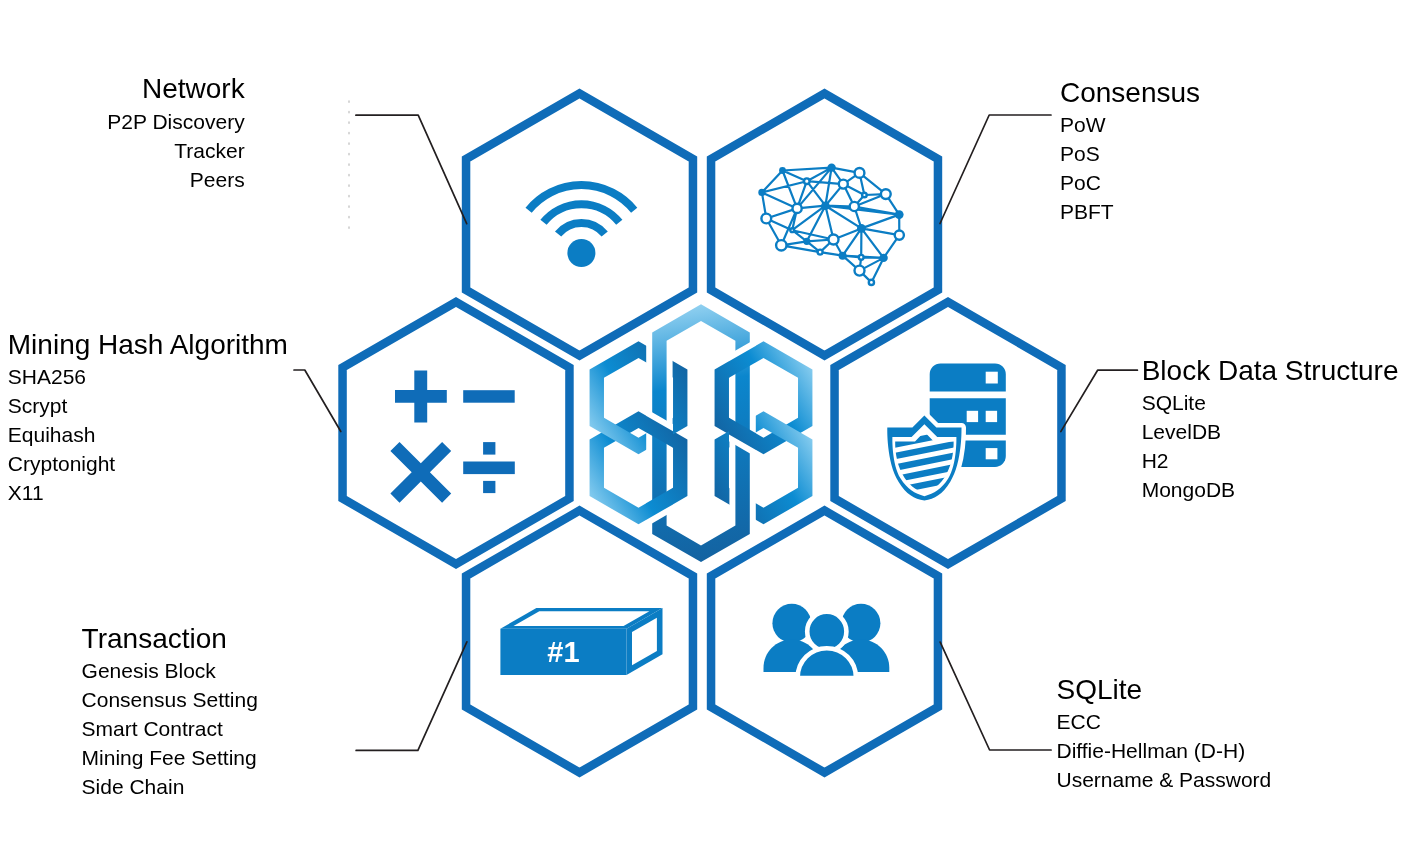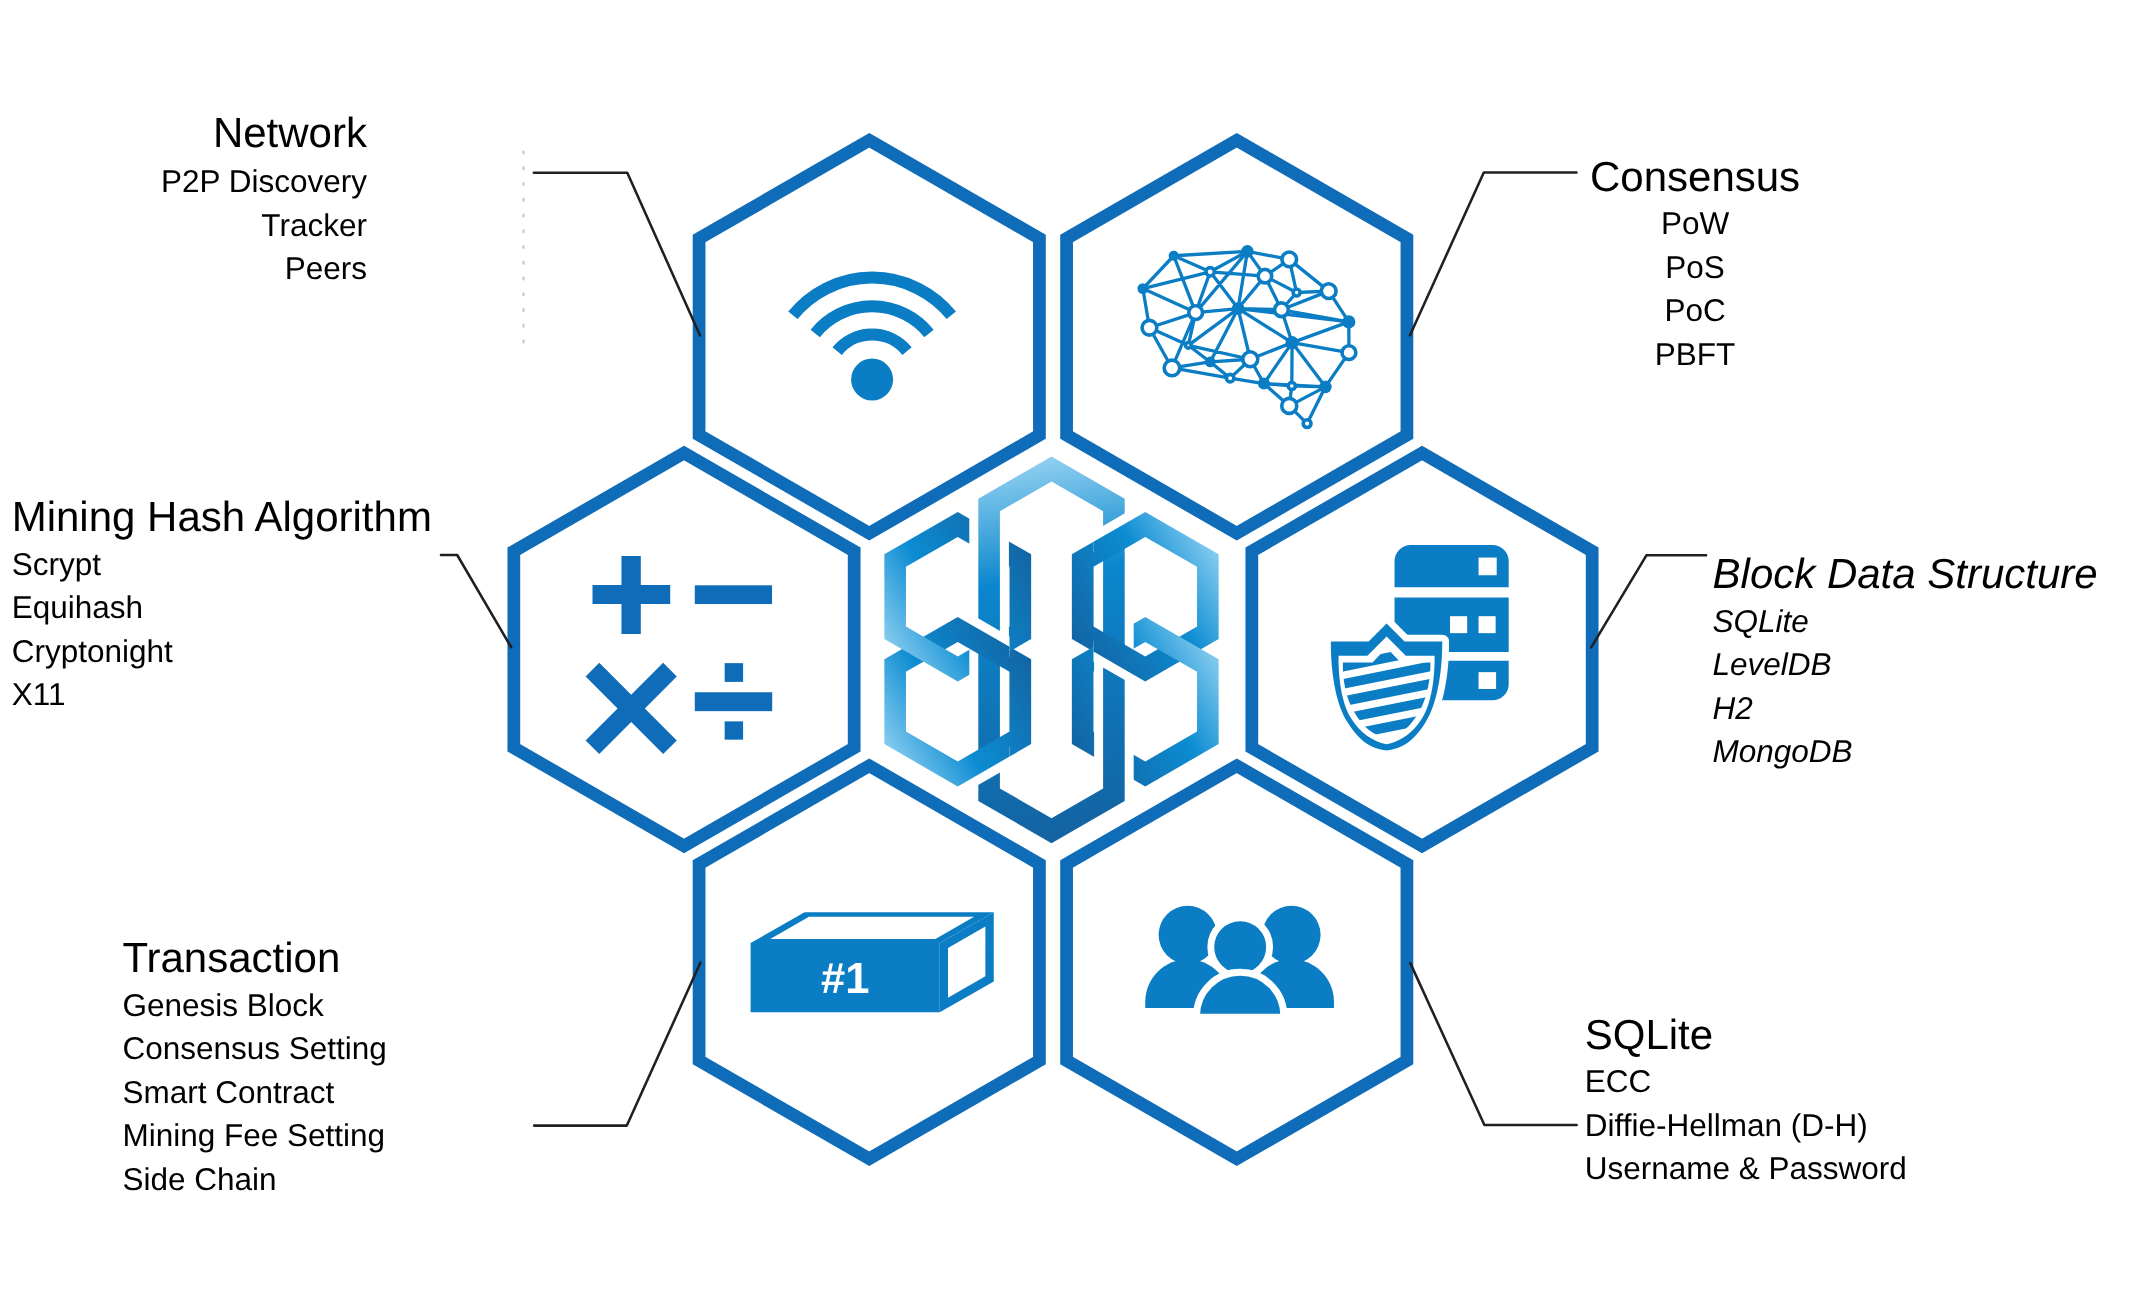--- a/index.html
+++ b/index.html
@@ -207,41 +207,42 @@
 
   <div class="callout" id="co-network" style="left:107.3px;top:72.3px;text-align:right;">
     <div class="c-title">Network</div>
     <ul class="c-list">
       <li class="c-item">P2P Discovery</li>
       <li class="c-item">Tracker</li>
       <li class="c-item">Peers</li>
     </ul>
   </div>
 
-  <div class="callout" id="co-consensus" style="left:1060px;top:101px;text-align:center;">
+  <div class="callout" id="co-consensus" style="left:1060px;top:76px;">
     <div class="c-title">Consensus</div>
     <ul class="c-list">
       <li class="c-item">PoW</li>
       <li class="c-item">PoS</li>
       <li class="c-item">PoC</li>
       <li class="c-item">PBFT</li>
     </ul>
   </div>
 
   <div class="callout" id="co-mining" style="left:7.8px;top:328px;">
     <div class="c-title">Mining Hash Algorithm</div>
     <ul class="c-list">
+      <li class="c-item">SHA256</li>
       <li class="c-item">Scrypt</li>
       <li class="c-item">Equihash</li>
       <li class="c-item">Cryptonight</li>
       <li class="c-item">X11</li>
     </ul>
   </div>
 
-  <div class="callout" id="co-blockdata" style="left:1141.7px;top:366px;font-style:italic;">
+  <div class="callout" id="co-blockdata" style="left:1141.7px;top:354px;">
     <div class="c-title">Block Data Structure</div>
     <ul class="c-list">
       <li class="c-item">SQLite</li>
       <li class="c-item">LevelDB</li>
       <li class="c-item">H2</li>
       <li class="c-item">MongoDB</li>
     </ul>
   </div>
 
   <div class="callout" id="co-transaction" style="left:81.6px;top:622.2px;">

